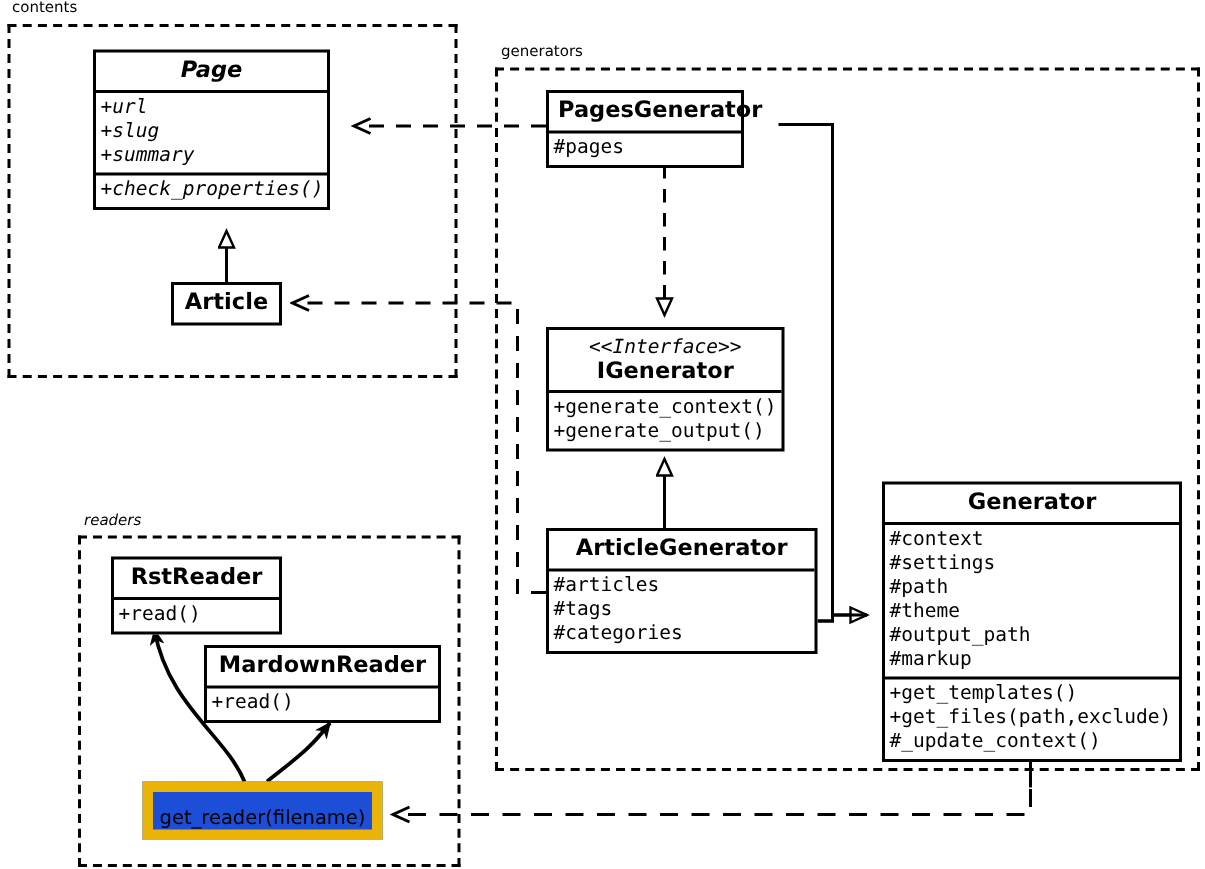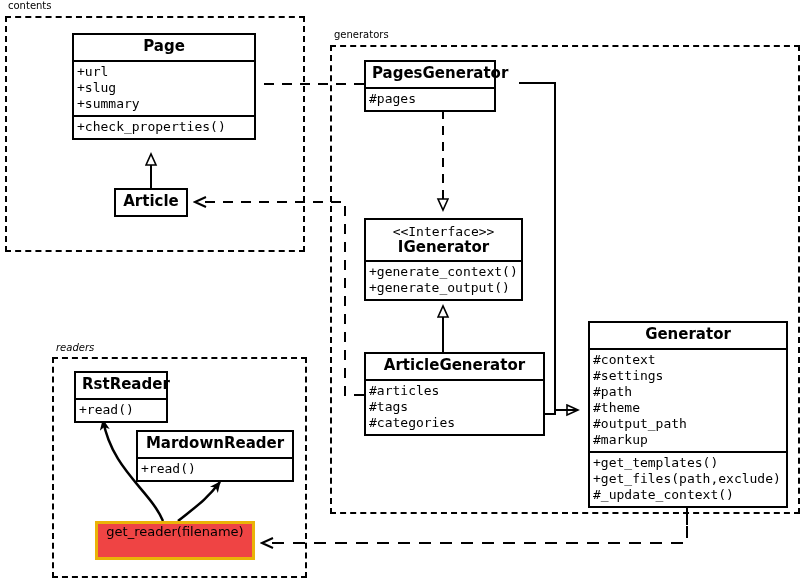--- a/index.html
+++ b/index.html
@@ -64,44 +64,45 @@
     line-height: 1.05;
   }
   .cls-stereo {
     display: block;
     text-align: center;
     font-weight: normal;
     font-size: 13px;
     font-family: "DejaVu Sans Mono", monospace;
     color: #000;
     line-height: 1.2;
+    font-style: italic;
   }
   .cls-sep {
     border-top: 2px solid #000;
   }
   .cls-compartment {
     padding: 2px 3px 3px 3px;
   }
   .member {
     font-family: "DejaVu Sans Mono", monospace;
     font-size: 13px;
     line-height: 16px;
     color: #000;
     white-space: nowrap;
   }
 
   
   .fnbox {
     position: absolute;
     box-sizing: border-box;
-    border: 3px solid #eab308;
-    background: #ef4444;
+    border: 7px solid #eab308;
+    background: #1d4ed8;
     z-index: 5;
     display: flex;
-    align-items: flex-start;
+    align-items: flex-end;
     justify-content: center;
   }
   .fnbox-label {
     font-family: "DejaVu Sans", sans-serif;
     font-size: 13px;
     color: #000;
     white-space: nowrap;
   }
 </style>
 </head>
@@ -169,21 +170,21 @@
 
   <div class="pkg pkg-dashdot" style="left:5px; top:16px; width:300px; height:236px;"></div>
   <div class="pkg-label" style="left:6px; top:0px;">contents</div>
 
   <div class="pkg pkg-dashdot" style="left:330px; top:45px; width:470px; height:469px;"></div>
   <div class="pkg-label" style="left:332px; top:29px;">generators</div>
 
   <div class="pkg pkg-dashdot" style="left:52px; top:357px; width:255px; height:221px;"></div>
   <div class="pkg-label" style="left:54px; top:342px;font-style:italic;">readers</div>
 
-  <div class="cls" style="left:72px; top:33px; width:184px;">
+  <div class="cls" style="left:62px; top:33px; width:158px;font-style:italic;">
     <div class="cls-name">Page</div>
     <div class="cls-compartment cls-sep">
       <div class="member">+url</div>
       <div class="member">+slug</div>
       <div class="member">+summary</div>
     </div>
     <div class="cls-compartment cls-sep">
       <div class="member">+check_properties()</div>
     </div>
   </div>
@@ -229,21 +230,21 @@
       <div class="member">#output_path</div>
       <div class="member">#markup</div>
     </div>
     <div class="cls-compartment cls-sep">
       <div class="member">+get_templates()</div>
       <div class="member">+get_files(path,exclude)</div>
       <div class="member">#_update_context()</div>
     </div>
   </div>
 
-  <div class="cls" style="left:74px; top:371px; width:94px;">
+  <div class="cls" style="left:74px; top:371px; width:114px;">
     <div class="cls-name">RstReader</div>
     <div class="cls-compartment cls-sep">
       <div class="member">+read()</div>
     </div>
   </div>
 
   <div class="cls" style="left:136px; top:430px; width:158px;">
     <div class="cls-name">MardownReader</div>
     <div class="cls-compartment cls-sep">
       <div class="member">+read()</div>

